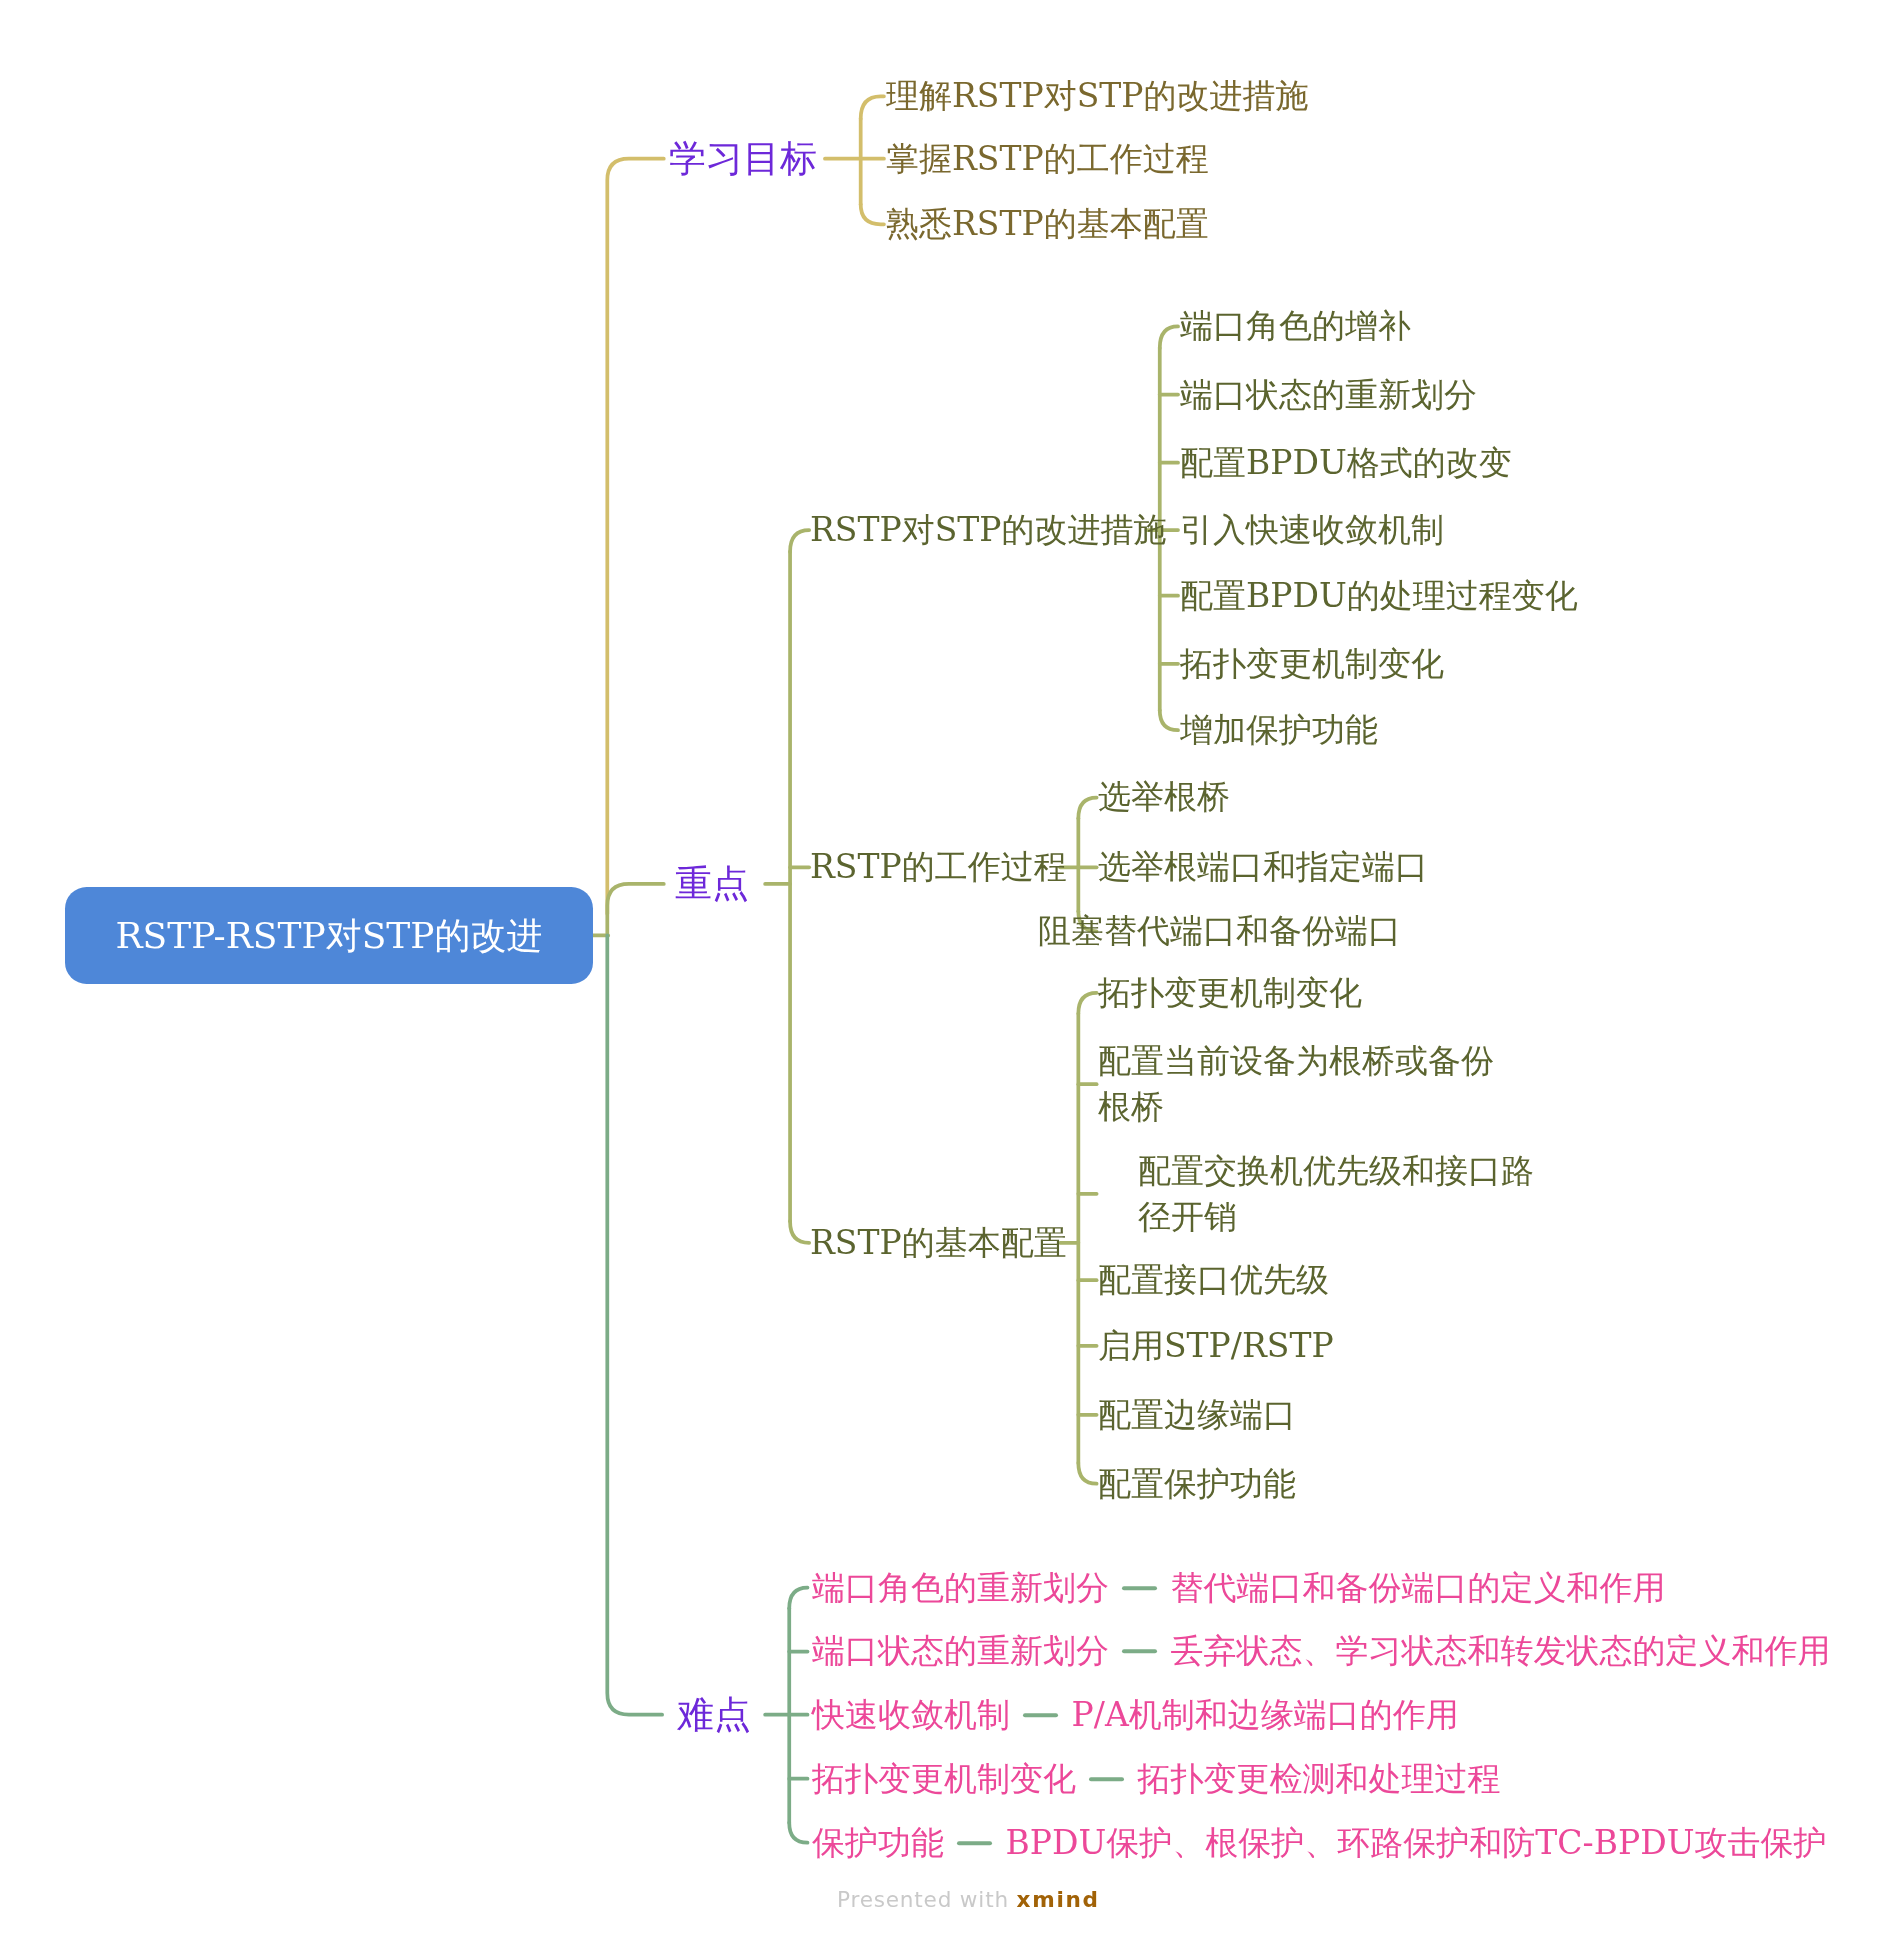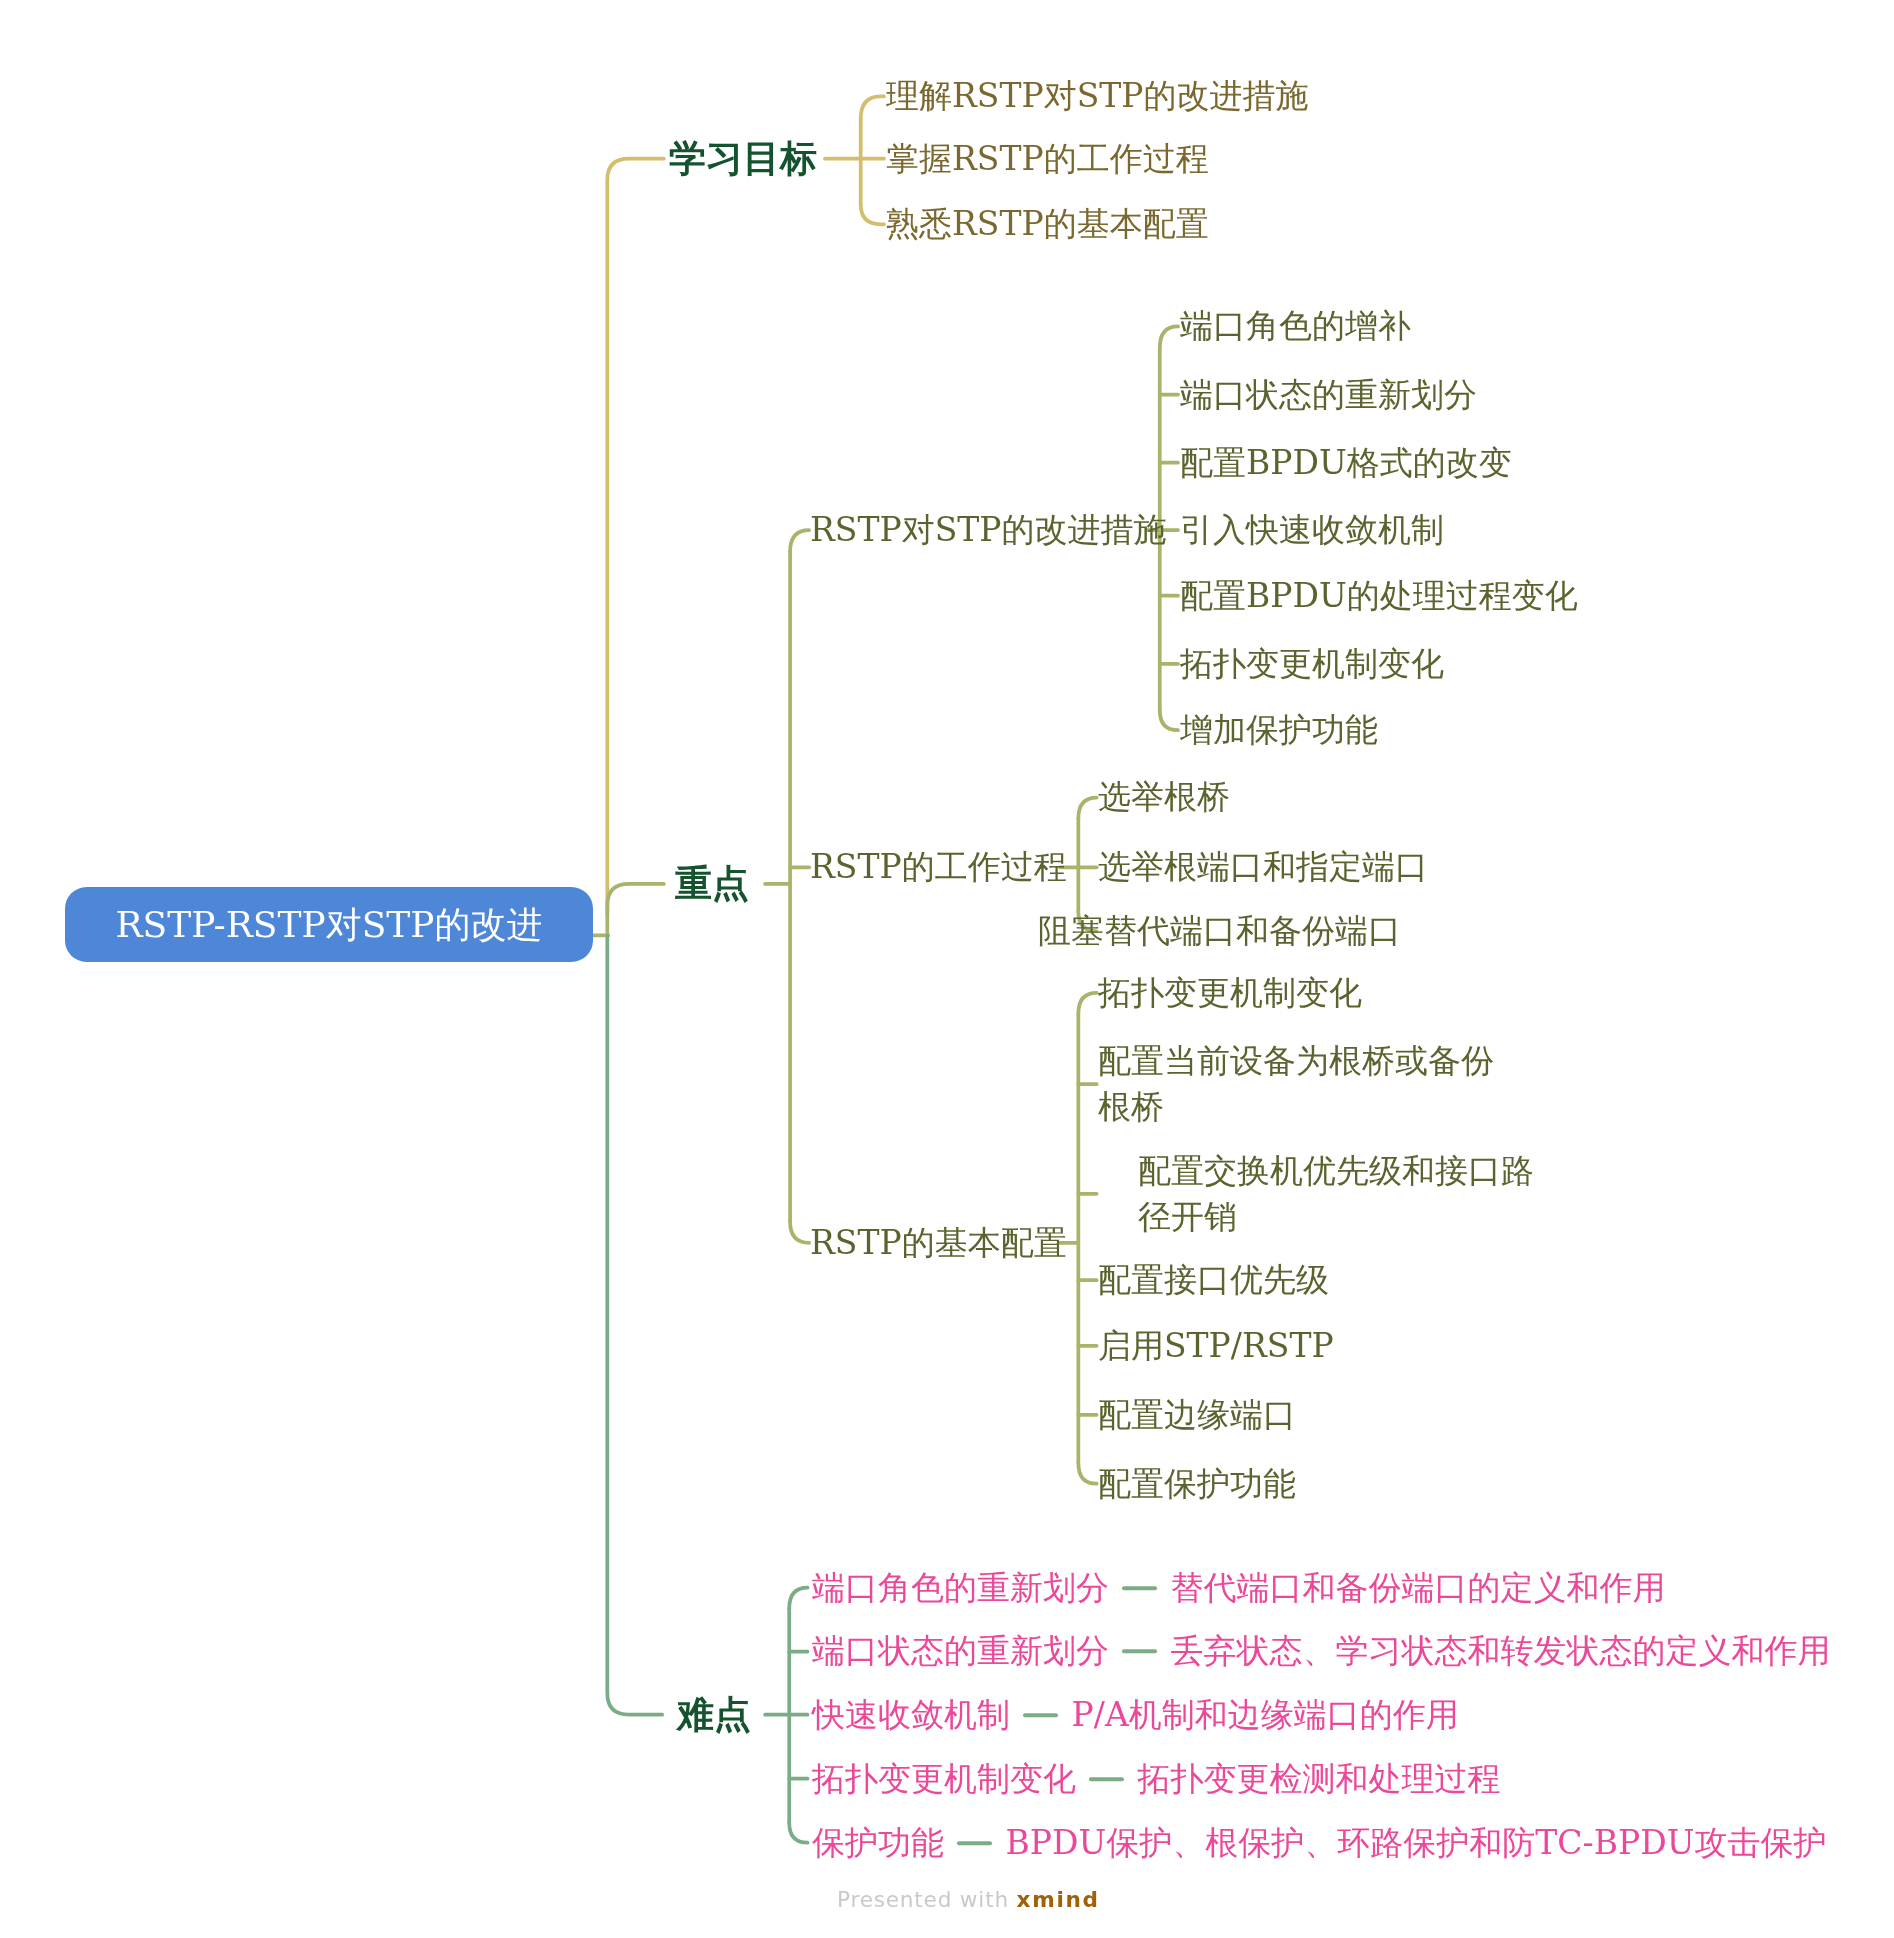--- a/index.html
+++ b/index.html
@@ -1,23 +1,23 @@
 <!DOCTYPE html>
 <html style="font-size:13.3px"><head>
 <meta charset="utf-8">
 <style>
   html,body{margin:0;padding:0;background:#ffffff;}
   #canvas{position:relative;width:1895px;height:1939px;background:#ffffff;overflow:hidden;
           font-family:"DejaVu Serif","Liberation Serif",serif;}
   #wires{position:absolute;left:0;top:0;width:1895px;height:1939px;}
   .node{position:absolute;transform:translateY(-50%);white-space:nowrap;line-height:1.2;}
-  .root{left:65px;top:887px;width:528px;height:75px;transform:none;
+  .root{left:65px;top:887px;width:528px;height:97px;transform:none;
         background:#4e87d8;border-radius:21.6px;display:flex;align-items:center;justify-content:center;
         color:#ffffff;font-size:36px;}
-  .l1{font-family:"DejaVu Sans","Liberation Sans",sans-serif;font-size:37px;color:#14532d;font-weight:700;}
+  .l1{font-family:"DejaVu Sans","Liberation Sans",sans-serif;font-size:37px;color:#6d28d9;font-weight:400;}
   .l2{font-size:33px;color:#5b642f;}
   .leaf-gold{font-size:33px;color:#7a682e;}
   .leaf-olive{font-size:33px;color:#5b642f;}
   .leaf-green{font-size:33px;color:#ec4899;}
   .wrap{white-space:normal;width:399px;line-height:1.4;}
   .pair{display:flex;align-items:center;}
   .dash{width:35px;height:4.2px;background:#7cac87;border-radius:2.5px;margin:0 13.3px;flex:0 0 auto;}
   .footer{position:absolute;transform:translateY(-50%);
           font-family:"DejaVu Sans","Liberation Sans",sans-serif;
           font-size:21.6px;color:#c9c9c9;letter-spacing:0.8px;}

